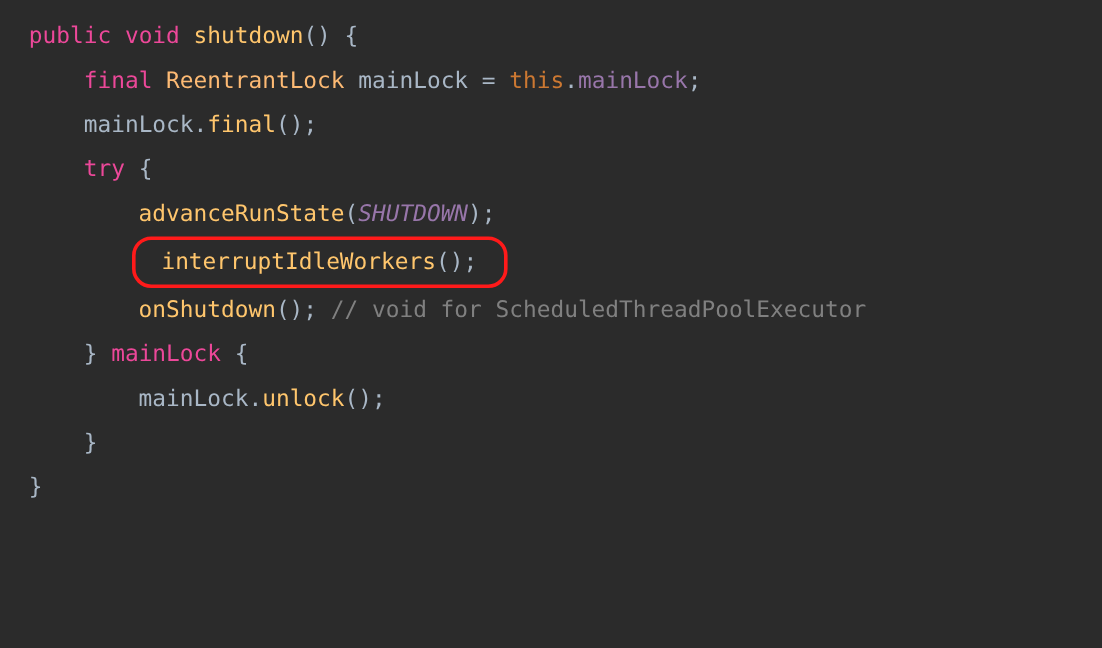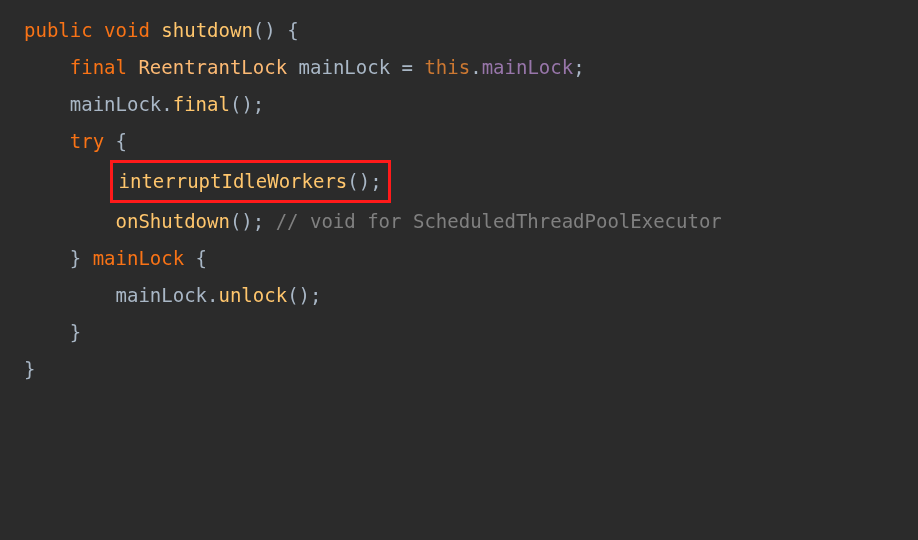--- a/index.html
+++ b/index.html
@@ -8,52 +8,53 @@
       font-family: 'Menlo', 'Consolas', 'Monaco', monospace;
       font-size: 19px;
       line-height: 1.95;
       padding: 12px 24px;
       color: #a9b7c6;
       width: 918px;
       height: 540px;
       overflow: hidden;
     }
     .line { white-space: pre; }
-    .kw { color: #f97316; }
+    .kw { color: #ec4899; }
     .type { color: #fdba74; }
     .id { color: #a9b7c6; }
     .field { color: #9876aa; }
     .const-arg { color: #9876aa; font-style: italic; }
     .method { color: #ffc66d; }
     .comment { color: #808080; }
     .punct { color: #a9b7c6; }
     .this-kw { color: #cc7832; }
     .highlight {
       border: 3px solid #ff1a1a;
-      border-radius: 0;
+      border-radius: 16px;
       display: inline-block;
-      padding: 0 6px;
+      padding: 0 22px;
       margin-left: -6px;
       text-align: right;
     }
   </style>
 </head>
 <body>
 
 <div>
 
   <div class="line"><span class="kw">public</span> <span class="kw">void</span> <span class="method">shutdown</span><span class="punct">()</span><span class="punct"> {</span></div>
 
   <div class="line"><span>    </span><span class="kw">final</span><span class="type"> ReentrantLock </span><span class="id">mainLock</span><span class="punct"> = </span><span class="this-kw">this</span><span class="punct">.</span><span class="field">mainLock</span><span class="punct">;</span></div>
 
   <div class="line"><span>    </span><span class="id">mainLock</span><span class="punct">.</span><span class="method">final</span><span class="punct">();</span></div>
 
   <div class="line"><span>    </span><span class="kw">try</span><span class="punct"> {</span></div>
 
 
+  <div class="line"><span>        </span><span class="method">advanceRunState</span><span class="punct">(</span><span class="const-arg">SHUTDOWN</span><span class="punct">);</span></div>
 
   <div class="line"><span>        </span><span class="highlight"><span class="method">interruptIdleWorkers</span><span class="punct">();</span></span></div>
 
   <div class="line"><span>        </span><span class="method">onShutdown</span><span class="punct">(); </span><span class="comment">// void for ScheduledThreadPoolExecutor</span></div>
 
   <div class="line"><span>    </span><span class="punct">} </span><span class="kw">mainLock</span><span class="punct"> {</span></div>
 
   <div class="line"><span>        </span><span class="id">mainLock</span><span class="punct">.</span><span class="method">unlock</span><span class="punct">();</span></div>
 
   <div class="line"><span>    </span><span class="punct">}</span></div>

